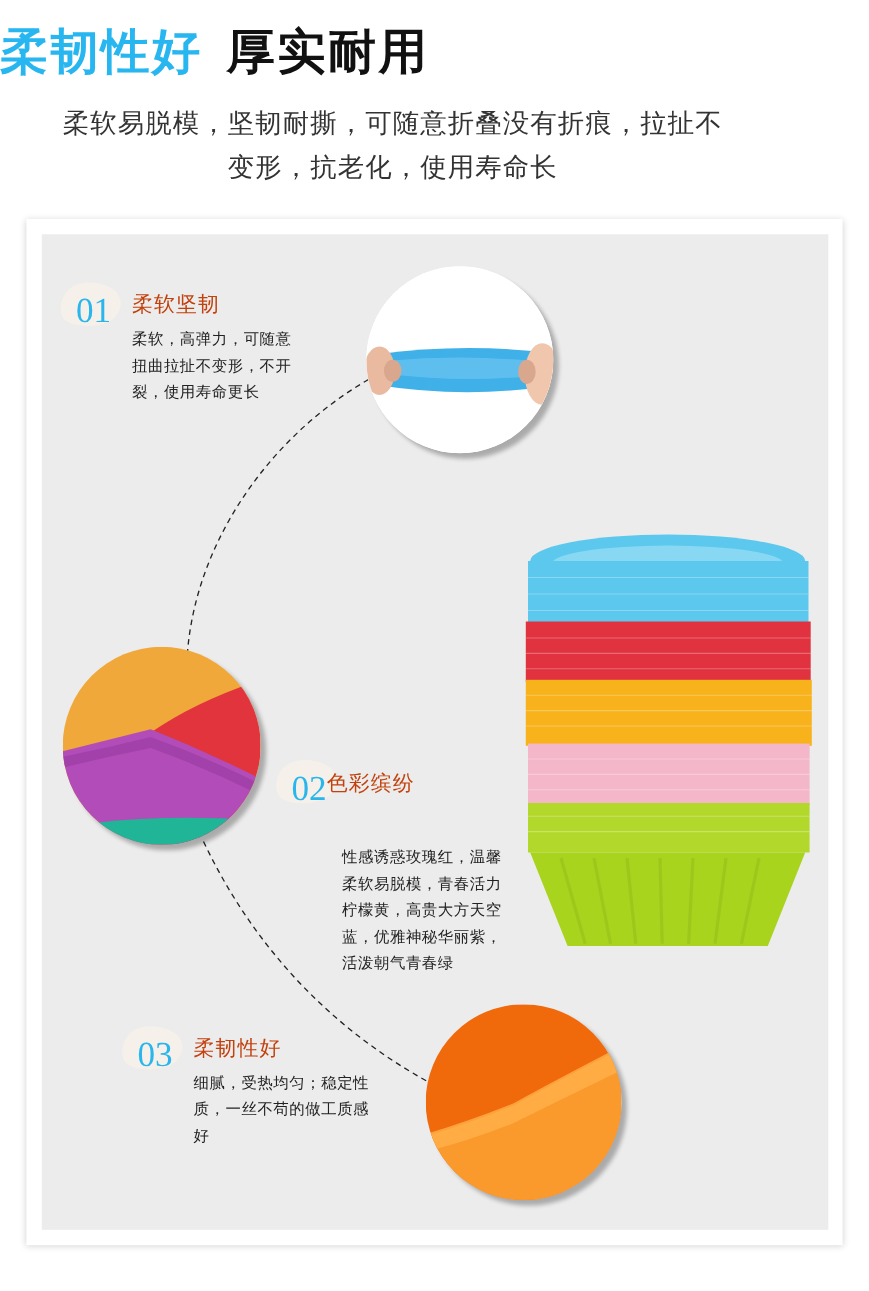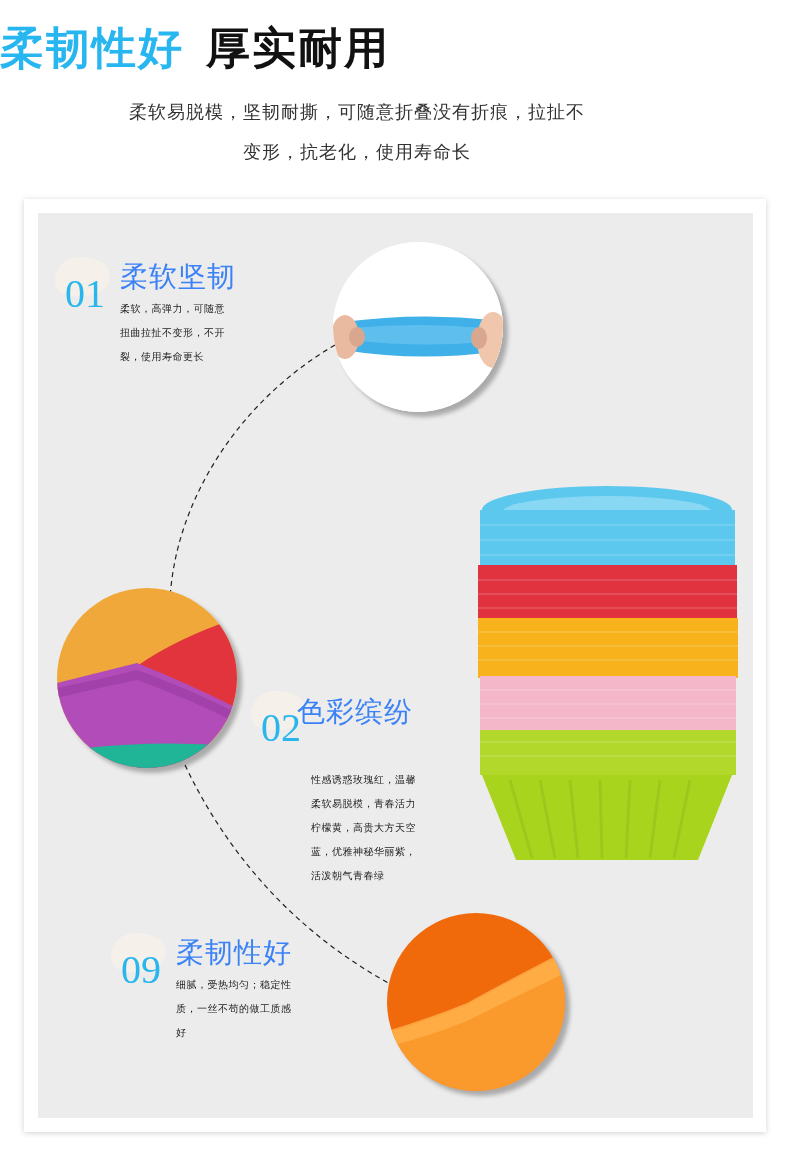--- a/index.html
+++ b/index.html
@@ -8,46 +8,46 @@
 
   .hero-title {
     position: absolute; left: 0; top: 18px; width: 790px; text-align: left;
     font-size: 44px; font-weight: bold; letter-spacing: 2px; line-height: 60px;
   }
   .hero-title .accent { color: #27b6ef; }
   .hero-title .dark { color: #111; margin-left: 22px; }
 
   .hero-sub {
     position: absolute; left: 0; top: 92px; width: 714px; text-align: center;
-    font-size: 18px; line-height: 40px; color: #333; letter-spacing: 1px;
+    font-size: 24px; line-height: 40px; color: #333; letter-spacing: 1px;
   }
 
   .frame {
     position: absolute; left: 24px; top: 199px; width: 742px; height: 933px;
     background: #fff; box-shadow: 0 1px 6px rgba(0,0,0,0.18);
   }
   .panel {
     position: absolute; left: 38px; top: 213px; width: 715px; height: 905px;
     background: #ececec;
   }
 
   .badge {
     position: absolute; width: 58px; height: 42px;
   }
   .badge svg { position: absolute; left: 0; top: 0; }
   .badge .num {
-    position: absolute; left: 4px; top: 18px; width: 54px; text-align: center;
-    font-family: "Liberation Serif", "DejaVu Serif", serif; font-size: 40px; line-height: 40px;
+    position: absolute; left: 4px; top: 6px; width: 54px; text-align: center;
+    font-family: "Liberation Serif", "DejaVu Serif", serif; font-size: 32px; line-height: 40px;
     color: #29b6ec;
   }
   .feat-title {
-    position: absolute; font-size: 28px; color: #3b82f6; line-height: 30px; letter-spacing: 1px;
+    position: absolute; font-size: 19px; color: #c2410c; line-height: 30px; letter-spacing: 1px;
   }
   .feat-body {
-    position: absolute; font-size: 10px; line-height: 24px; color: #222; letter-spacing: 0.5px;
+    position: absolute; font-size: 14px; line-height: 24px; color: #222; letter-spacing: 0.5px;
   }
 
   .circle {
     position: absolute; border-radius: 50%; overflow: hidden;
     box-shadow: 5px 5px 4px rgba(0,0,0,0.28);
   }
 
   .dash {
     position: absolute; left: 0; top: 0; width: 790px; height: 1174px; pointer-events: none;
   }
@@ -118,21 +118,21 @@
     <path d="M0 95 Q40 85 80 75 Q130 95 180 120 L180 180 L0 180 Z" fill="#b24cb8"></path>
     <path d="M0 100 Q40 92 80 82 Q130 100 180 125 L180 135 Q130 110 80 92 Q40 100 0 110 Z" fill="#9a3aa2" opacity="0.6"></path>
     <path d="M30 160 Q100 152 180 158 L180 180 L30 180 Z" fill="#1fb596"></path>
   </svg>
 </div>
 
 <div class="badge" style="left:110px; top:932px;">
   <svg width="58" height="42" viewBox="0 0 58 42">
     <path d="M10 6 C20 -2, 40 0, 50 8 C60 16, 56 30, 46 36 C34 42, 12 42, 4 34 C-2 26, 2 12, 10 6 Z" fill="#f6f0ea"></path>
   </svg>
-  <div class="num">09</div>
+  <div class="num">03</div>
 </div>
 <div class="feat-title" style="left:176px; top:938px;">柔韧性好</div>
 <div class="feat-body" style="left:176px; top:973px;">
   <div>细腻，受热均匀；稳定性</div>
   <div>质，一丝不苟的做工质感</div>
   <div>好</div>
 </div>
 <div class="circle" style="left:387px; top:913px; width:178px; height:178px;">
   <svg width="178" height="178" viewBox="0 0 178 178">
     <rect width="178" height="178" fill="#f06a0c"></rect>

